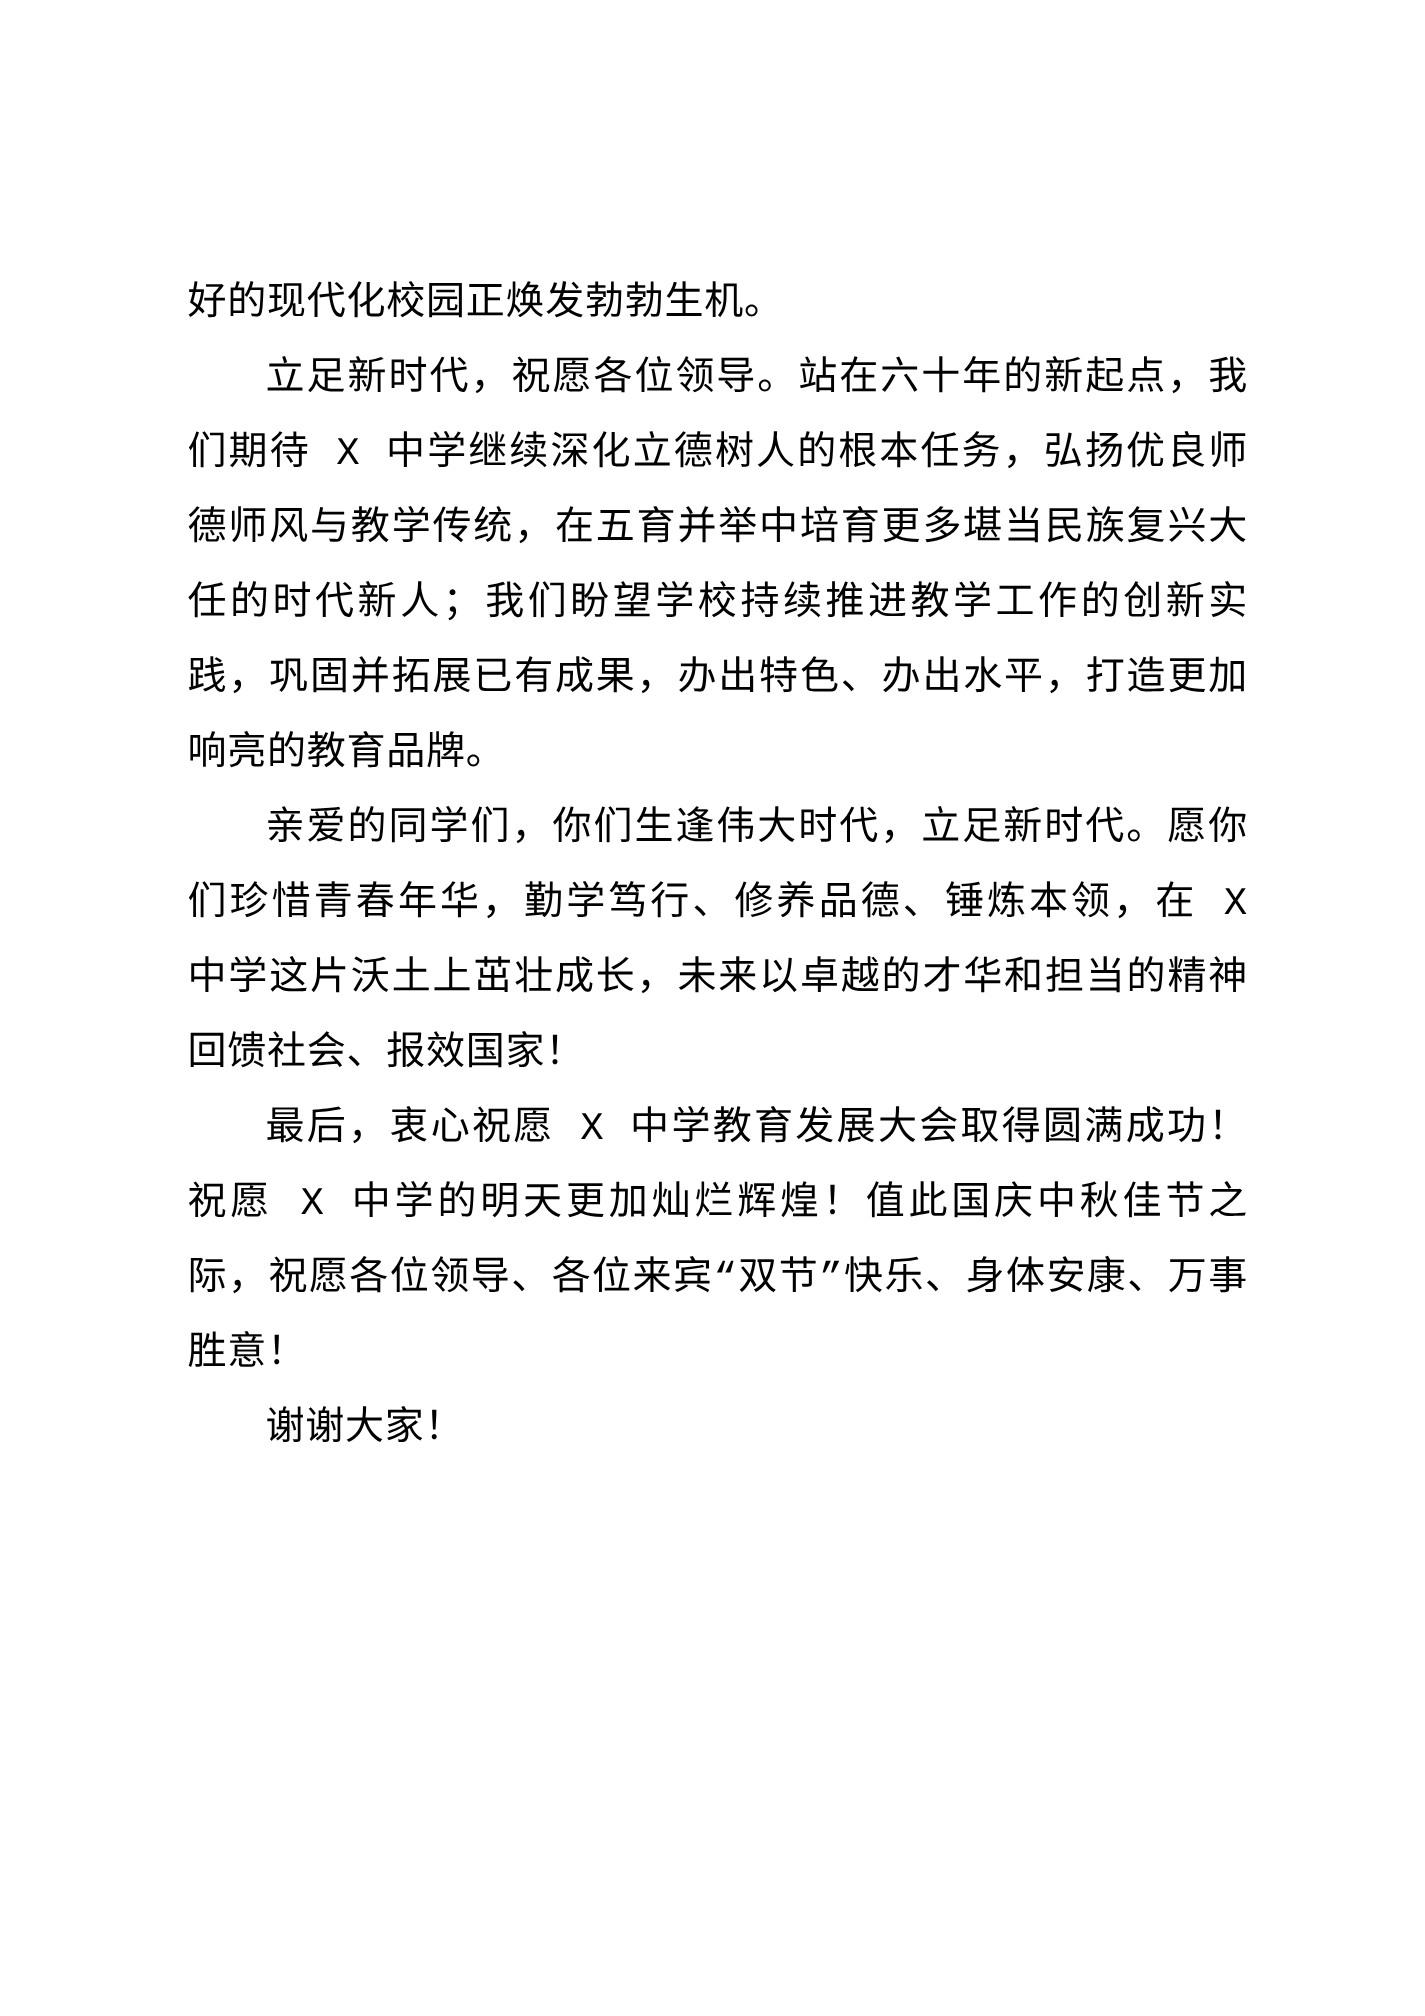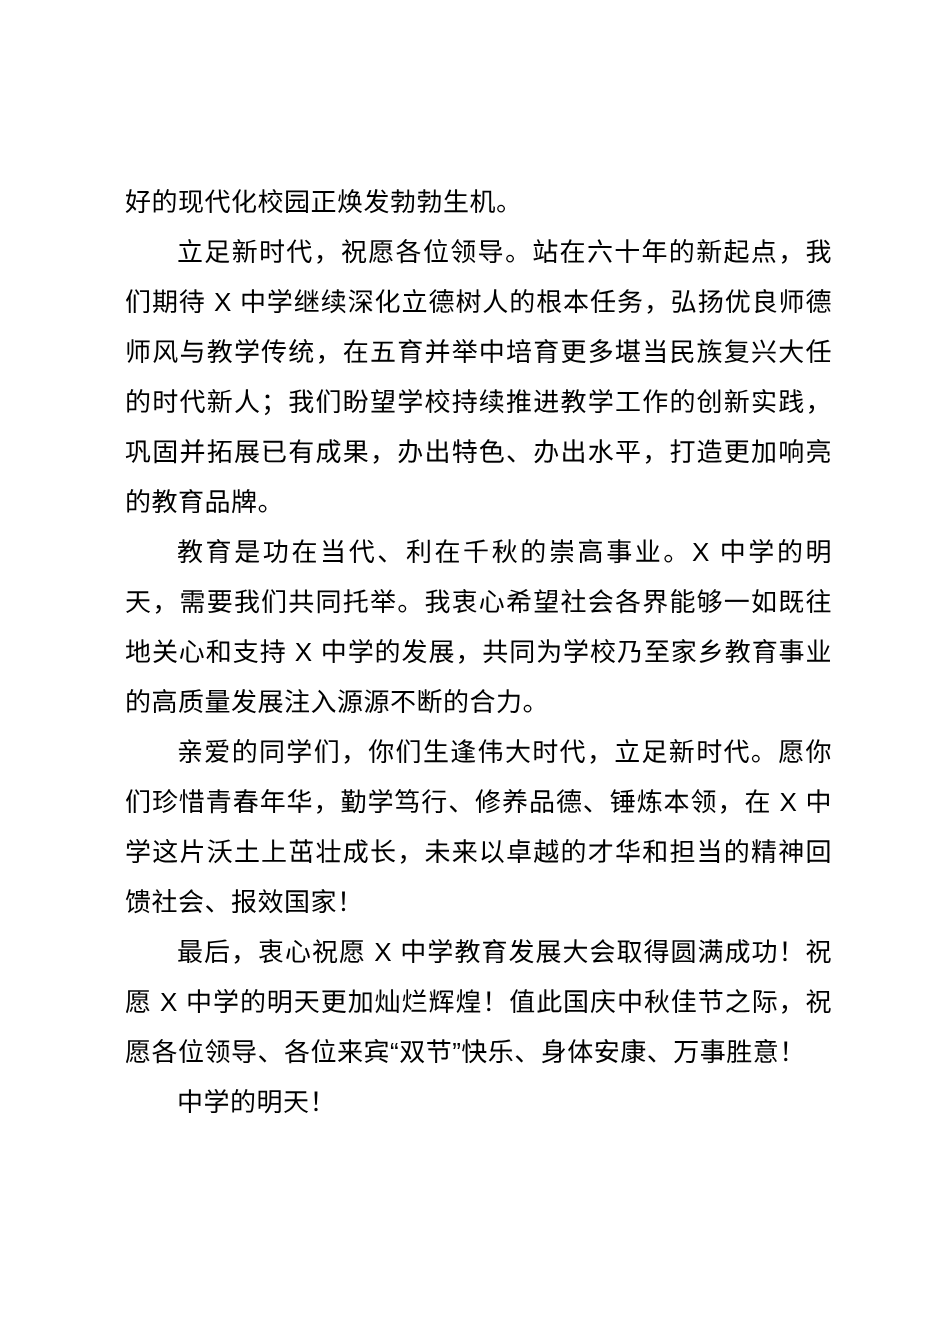--- a/index.html
+++ b/index.html
@@ -6,21 +6,21 @@
     margin: 0;
     padding: 0;
     background: #ffffff;
   }
   .page {
     position: relative;
     width: 848px;
     height: 1344px;
     background: #ffffff;
     overflow: hidden;
-    font-family: Liberation Sans, sans-serif;
+    font-family: Liberation Mono, monospace;
   }
   .content {
     position: absolute;
     left: 125px;
     top: 177px;
     width: 707px;
     color: #000000;
     font-size: 26px;
     line-height: 50px;
     text-align: justify;
@@ -35,18 +35,17 @@
     text-indent: 2em;
   }
 </style>
 </head>
 <body>
 
 <div class="page">
   <div class="content">
     <p class="para">好的现代化校园正焕发勃勃生机。</p>
     <p class="para indented">立足新时代，祝愿各位领导。站在六十年的新起点，我们期待 X 中学继续深化立德树人的根本任务，弘扬优良师德师风与教学传统，在五育并举中培育更多堪当民族复兴大任的时代新人；我们盼望学校持续推进教学工作的创新实践，巩固并拓展已有成果，办出特色、办出水平，打造更加响亮的教育品牌。</p>
-    <p class="para indented">教育是功在当代、利在千秋的崇高事业。X 中学的明天，需要我们共同托举。我衷心希望社会各界能够一如既往地关心和支持 X 中学的发展，共同为学校乃至家乡教育事业的高质量发展注入源源不断的合力。</p>
     <p class="para indented">亲爱的同学们，你们生逢伟大时代，立足新时代。愿你们珍惜青春年华，勤学笃行、修养品德、锤炼本领，在 X 中学这片沃土上茁壮成长，未来以卓越的才华和担当的精神回馈社会、报效国家！</p>
     <p class="para indented">最后，衷心祝愿 X 中学教育发展大会取得圆满成功！祝愿 X 中学的明天更加灿烂辉煌！值此国庆中秋佳节之际，祝愿各位领导、各位来宾“双节”快乐、身体安康、万事胜意！</p>
-    <p class="para indented">中学的明天！</p>
+    <p class="para indented">谢谢大家！</p>
   </div>
 </div>
 
 </body></html>

